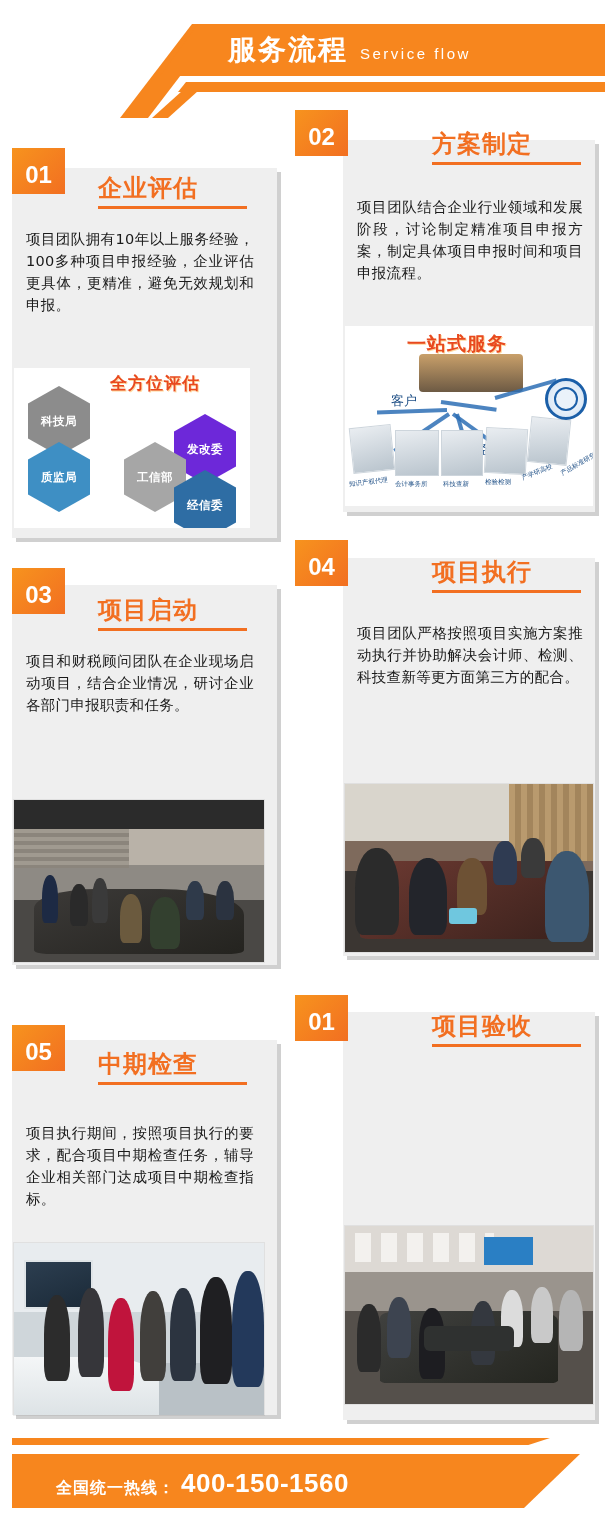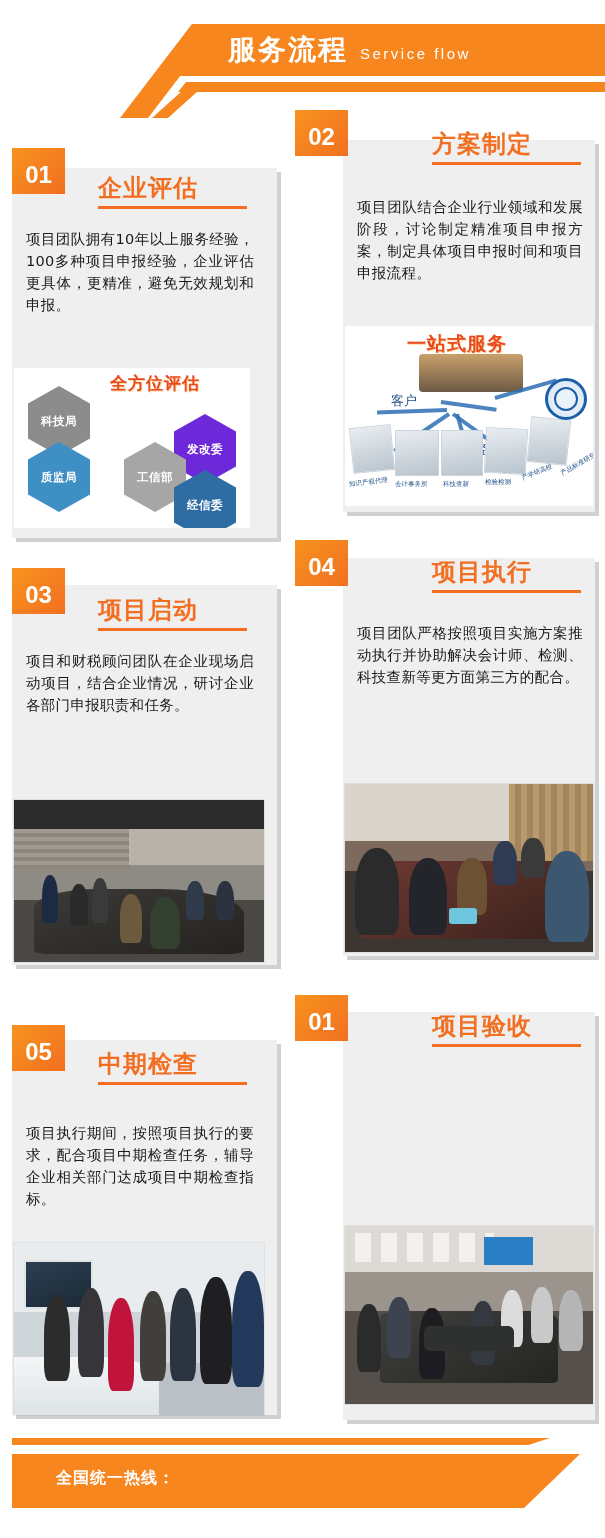--- a/index.html
+++ b/index.html
@@ -346,16 +346,17 @@
     <div style="position:absolute; left:32%; top:56%; width:36%; height:14%; background:#2f3130; border-radius:6px;"></div>
   </div>
 
   <div class="footer-wrap">
     <div class="ft-rule"></div>
     <div class="ft-rule-d"></div>
     <div class="ft-bar"></div>
     <div class="ft-diag"></div>
     <div class="ft-text">
       <span class="ft-label">全国统一热线：</span>
+      <span class="ft-phone">400-150-1560</span>
     </div>
   </div>
 
 </div>
 
 </body></html>

